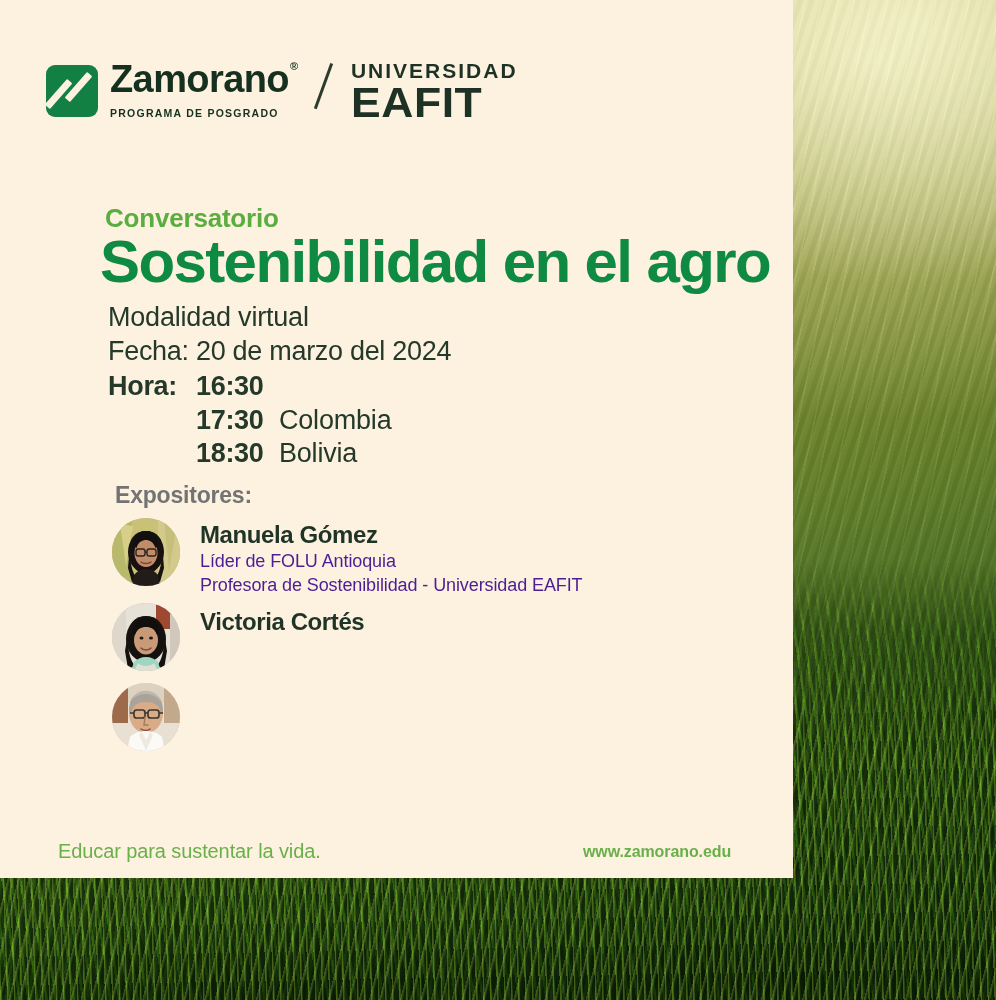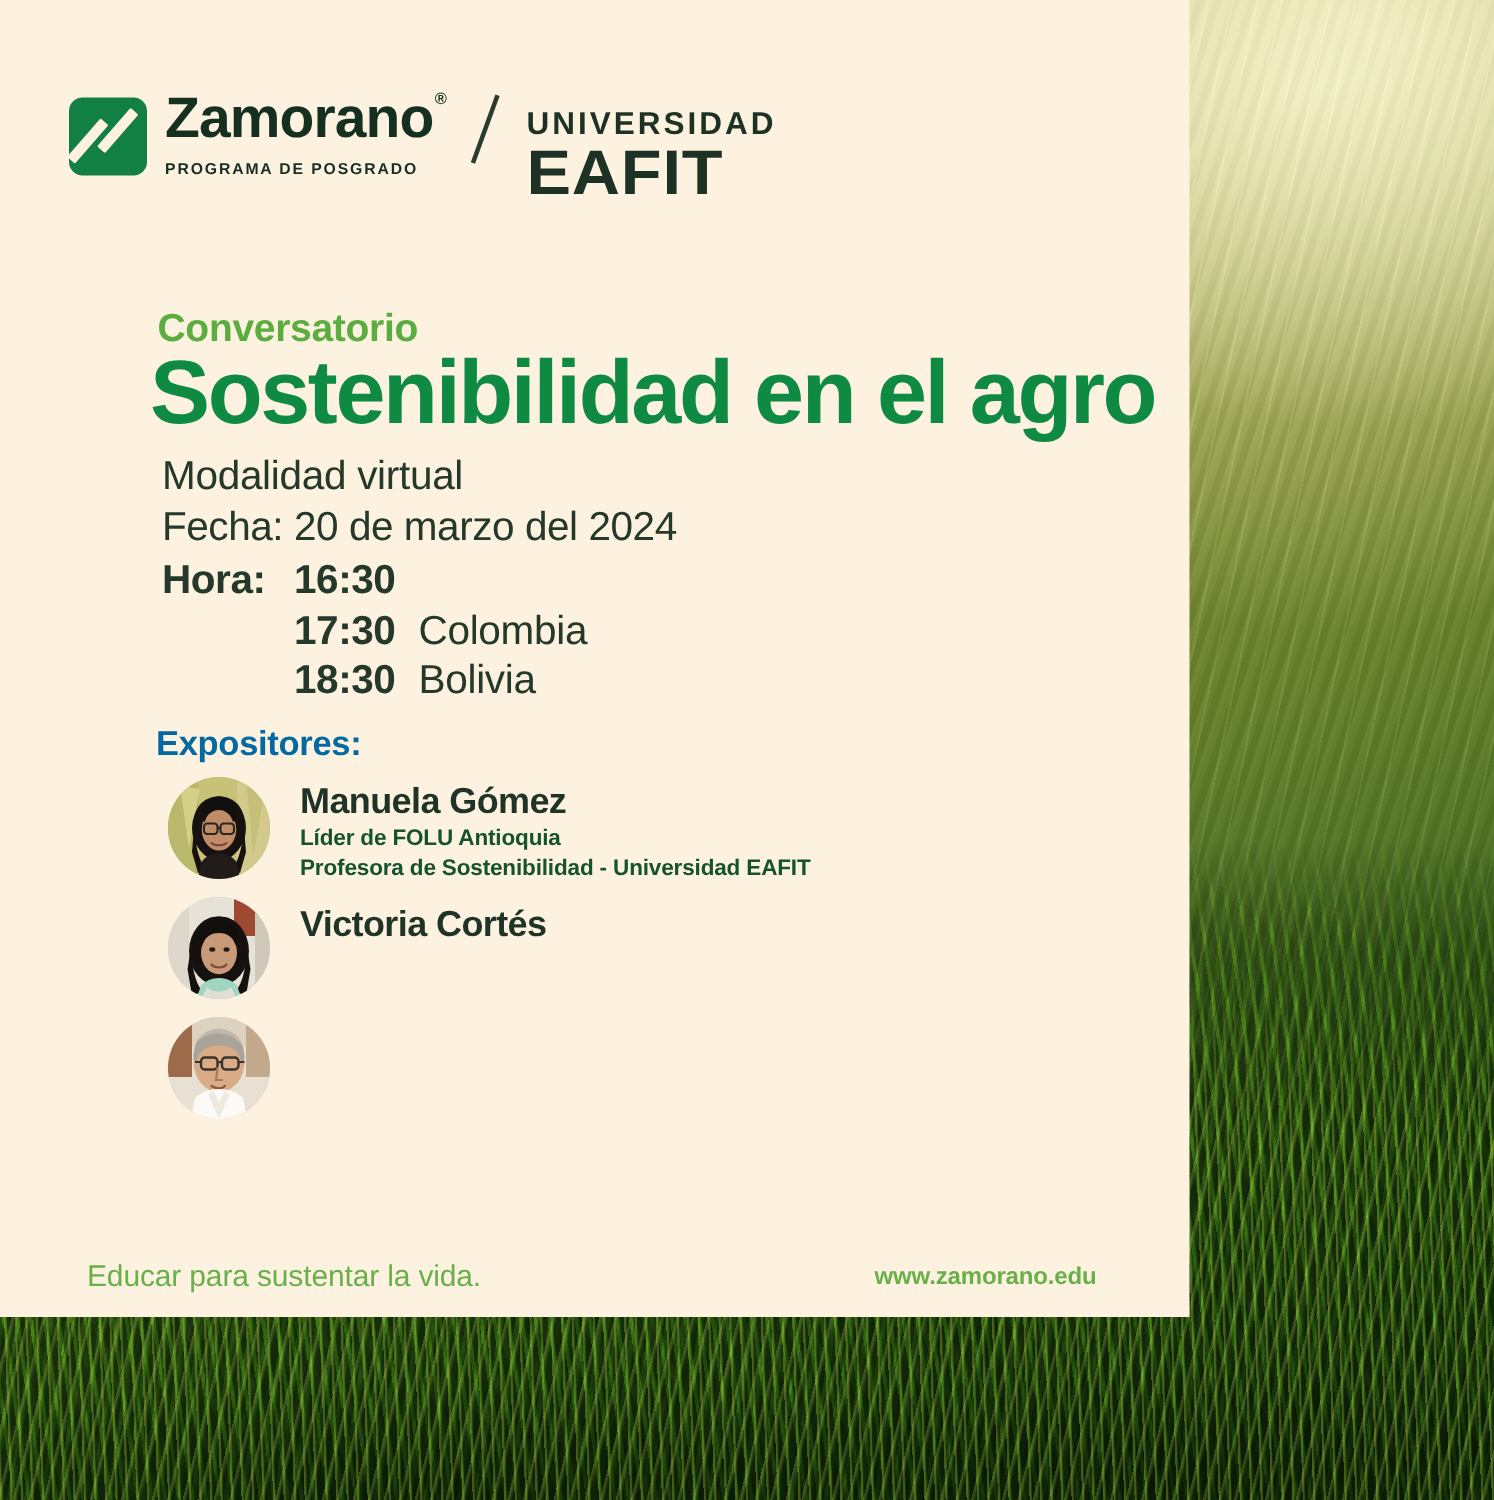--- a/index.html
+++ b/index.html
@@ -164,21 +164,21 @@
   .slash {
     width: 2.5px;
     height: 48px;
     background: #2b3b2c;
     transform: rotate(20deg);
     margin: 2px 26px 0 26px;
     flex: 0 0 auto;
   }
 
   .eafit {
-    margin-top: 12px;
+    margin-top: 0px;
     line-height: 1;
     color: #1d3124;
   }
   .eafit .l1 {
     font-size: 21px;
     font-weight: 700;
     letter-spacing: 2.0px;
     display: block;
     white-space: nowrap;
   }
@@ -259,25 +259,25 @@
   }
   .hr-zone {
     font-size: 27px;
     font-weight: 400;
     letter-spacing: -0.2px;
   }
 
   
   .sp-heading {
     position: absolute;
-    left: 104px;
+    left: 115px;
     top: 482px;
     font-size: 23px;
     font-weight: 700;
-    color: #0369a1;
+    color: #737373;
     letter-spacing: -0.2px;
   }
   .speakers {
     position: absolute;
     left: 112px;
     top: 518px;
     width: 640px;
   }
   .speaker {
     display: flex;
@@ -295,23 +295,23 @@
   }
   .sp-body { margin-left: 20px; padding-top: 4px; }
   .sp-name {
     font-size: 24px;
     font-weight: 700;
     color: #1f3426;
     letter-spacing: -0.4px;
     line-height: 1.12;
   }
   .sp-role {
-    font-size: 15px;
-    font-weight: 700;
-    color: #14532d;
+    font-size: 18px;
+    font-weight: 400;
+    color: #4c1d95;
     line-height: 1.35;
     letter-spacing: -0.1px;
   }
   .speaker.s2 .sp-body { padding-top: 6px; }
   .speaker.s3 .sp-body { padding-top: 10px; }
 
   
   .ph { position: absolute; inset: 0; }
 
   

